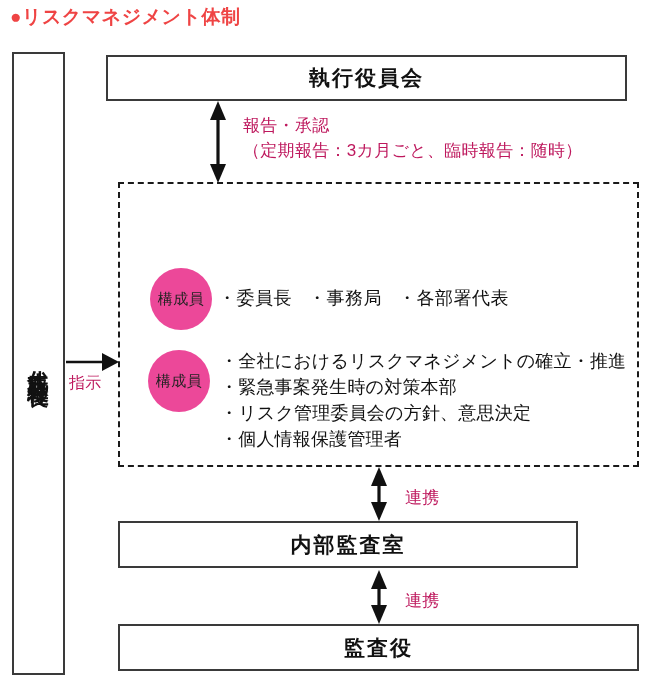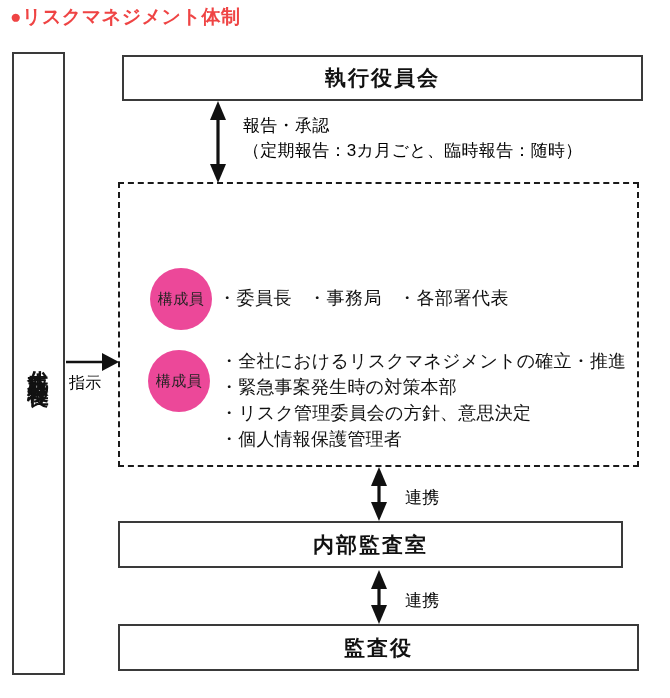--- a/index.html
+++ b/index.html
@@ -76,21 +76,21 @@
     line-height: 53px;
     color: #111;
     height: 220px;
     display: flex;
     align-items: center;
     justify-content: center;
   }
 
   
   #exec-box {
-    left: 122px;
+    left: 106px;
     top: 55px;
     width: 521px;
     height: 46px;
   }
 
   
   #dashed-container {
     position: absolute;
     left: 118px;
     top: 182px;
@@ -166,21 +166,21 @@
     left: 0; top: 0;
     width: 670px;
     height: 698px;
     pointer-events: none;
   }
 
   
   .arrow-label {
     position: absolute;
     font-size: 17px;
-    color: #000000;
+    color: #be185d;
     line-height: 25px;
     white-space: nowrap;
     letter-spacing: 0.3px;
   }
   #report-label {
     left: 243px;
     top: 113px;
   }
   #instruct-label {
     left: 69px;
@@ -194,21 +194,21 @@
   }
   #liaison-label-2 {
     left: 405px;
     top: 588px;
   }
 
   
   #audit-room-box {
     left: 118px;
     top: 521px;
-    width: 505px;
+    width: 460px;
     height: 47px;
   }
   #auditor-box {
     left: 118px;
     top: 624px;
     width: 521px;
     height: 47px;
     font-family: Liberation Serif, serif;
   }
 </style>

